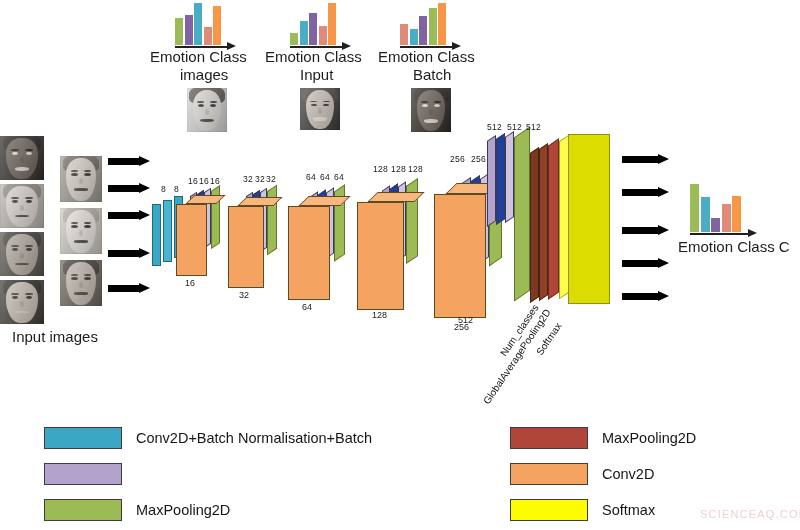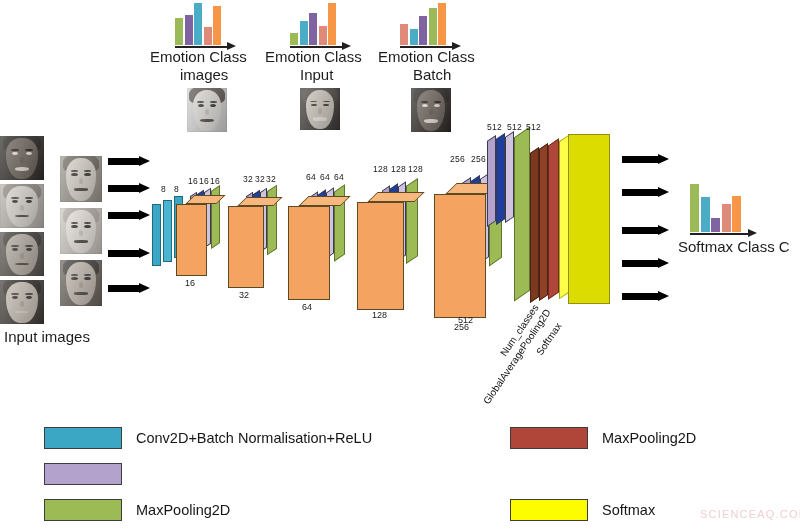--- a/index.html
+++ b/index.html
@@ -230,21 +230,21 @@
       <div class="skin" style="background:#c3bbb0;"></div>
       <div class="brow l"></div>
         <div class="brow r"></div>
       <div class="eye l"></div>
         <div class="eye r"></div>
       <div class="nose"></div>
         <div class="mouth"></div>
       <div class="shade"></div>
     </div>
 
-    <div class="lbl" style="position:absolute;left:4px;top:192px;font-size:15px;">Input images</div>
+    <div class="lbl" style="position:absolute;left:12px;top:192px;font-size:15px;">Input images</div>
   </div>
 
   <div class="arrow abs" style="left:108px;top:156px;width:42px;">
     <div class="shaft" style="width:31px;"></div>
       <div class="head" style="left:31px;"></div>
     </div>
   <div class="arrow abs" style="left:108px;top:183px;width:42px;">
     <div class="shaft" style="width:31px;"></div>
       <div class="head" style="left:31px;"></div>
     </div>
@@ -398,38 +398,42 @@
     <div class="bars">
         <div class="bar" style="height: 48px; width: 9px; background: rgb(155, 187, 89);"></div>
         <div class="bar" style="height: 35px; width: 9px; background: rgb(75, 172, 198);"></div>
         <div class="bar" style="height: 14px; width: 9px; background: rgb(128, 100, 162);"></div>
         <div class="bar" style="height: 28px; width: 9px; background: rgb(224, 139, 122);"></div>
         <div class="bar" style="height: 36px; width: 9px; background: rgb(247, 150, 70);"></div>
       </div>
     <div class="axis" style="width:58px;"></div>
     <div class="ahead" style="left:58px;"></div>
   </div>
-  <div class="lbl abs" style="left:678px;top:238px;">Softmax Class C</div>
+  <div class="lbl abs" style="left:678px;top:238px;">Emotion Class C</div>
 
   <div class="legend-item" style="left:44px;top:427px;">
     <div class="swatch" style="background:#3ba7c4;"></div>
-    <div class="legend-text">Conv2D+Batch Normalisation+ReLU</div>
+    <div class="legend-text">Conv2D+Batch Normalisation+Batch</div>
   </div>
   <div class="legend-item" style="left:44px;top:463px;">
     <div class="swatch" style="background:#b3a2cc;"></div>
   </div>
   <div class="legend-item" style="left:44px;top:499px;">
     <div class="swatch" style="background:#9cbb54;"></div>
     <div class="legend-text">MaxPooling2D</div>
   </div>
 
   <div class="legend-item" style="left:510px;top:427px;">
     <div class="swatch" style="background:#b0453a;"></div>
     <div class="legend-text">MaxPooling2D</div>
   </div>
+  <div class="legend-item" style="left:510px;top:463px;">
+    <div class="swatch" style="background:#f4a460;"></div>
+    <div class="legend-text">Conv2D</div>
+  </div>
   <div class="legend-item" style="left:510px;top:499px;">
     <div class="swatch" style="background:#fdfd00;"></div>
     <div class="legend-text">Softmax</div>
   </div>
 
   <div class="wm" style="left:700px;top:508px;">SCIENCEAQ.COM</div>
 
 </div>
 
 </body></html>

